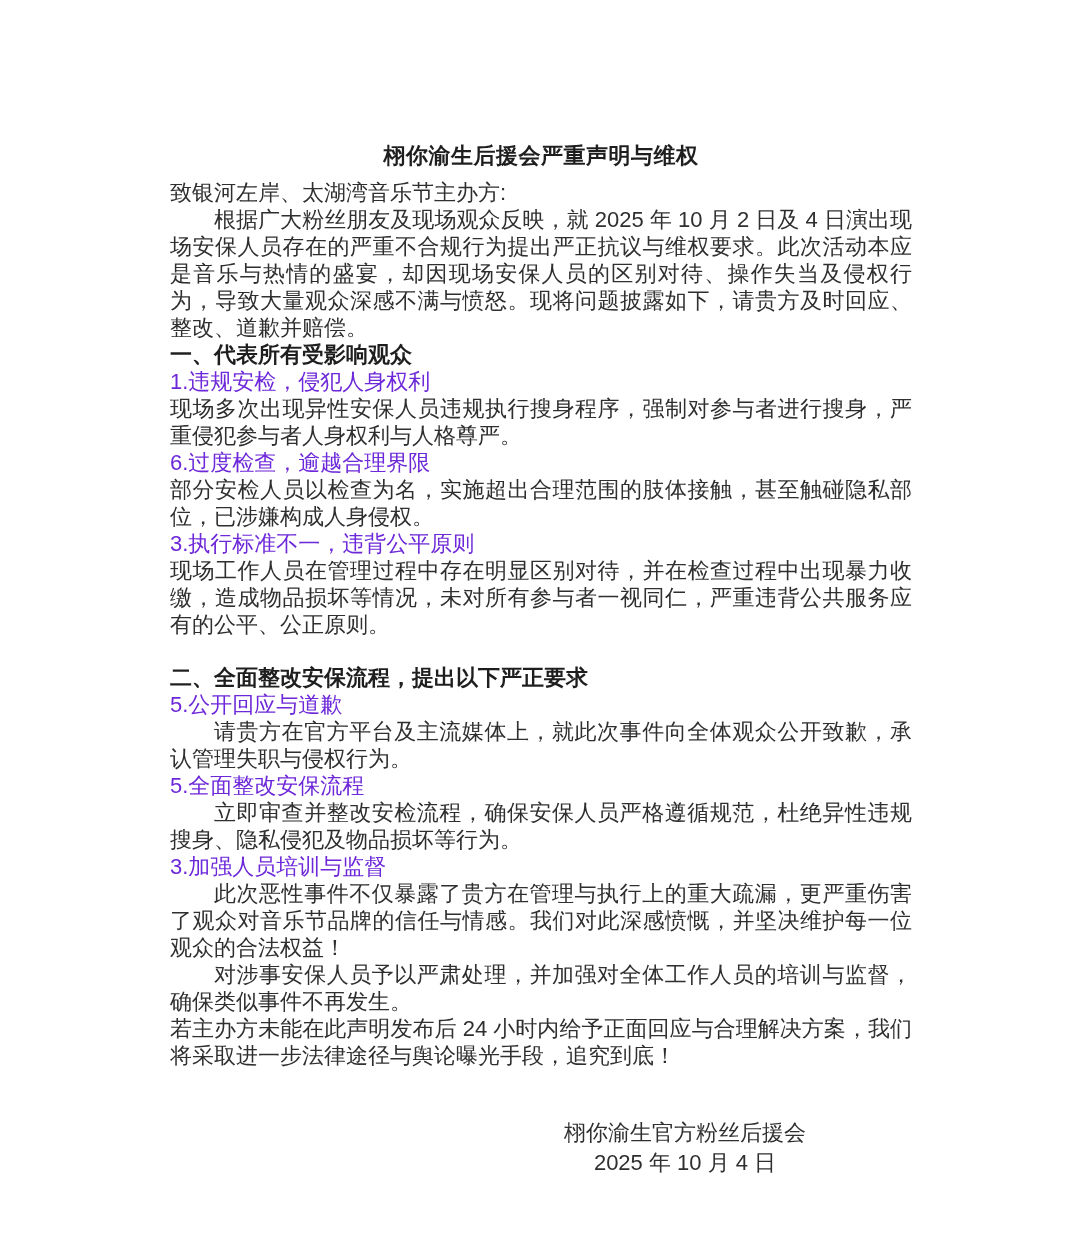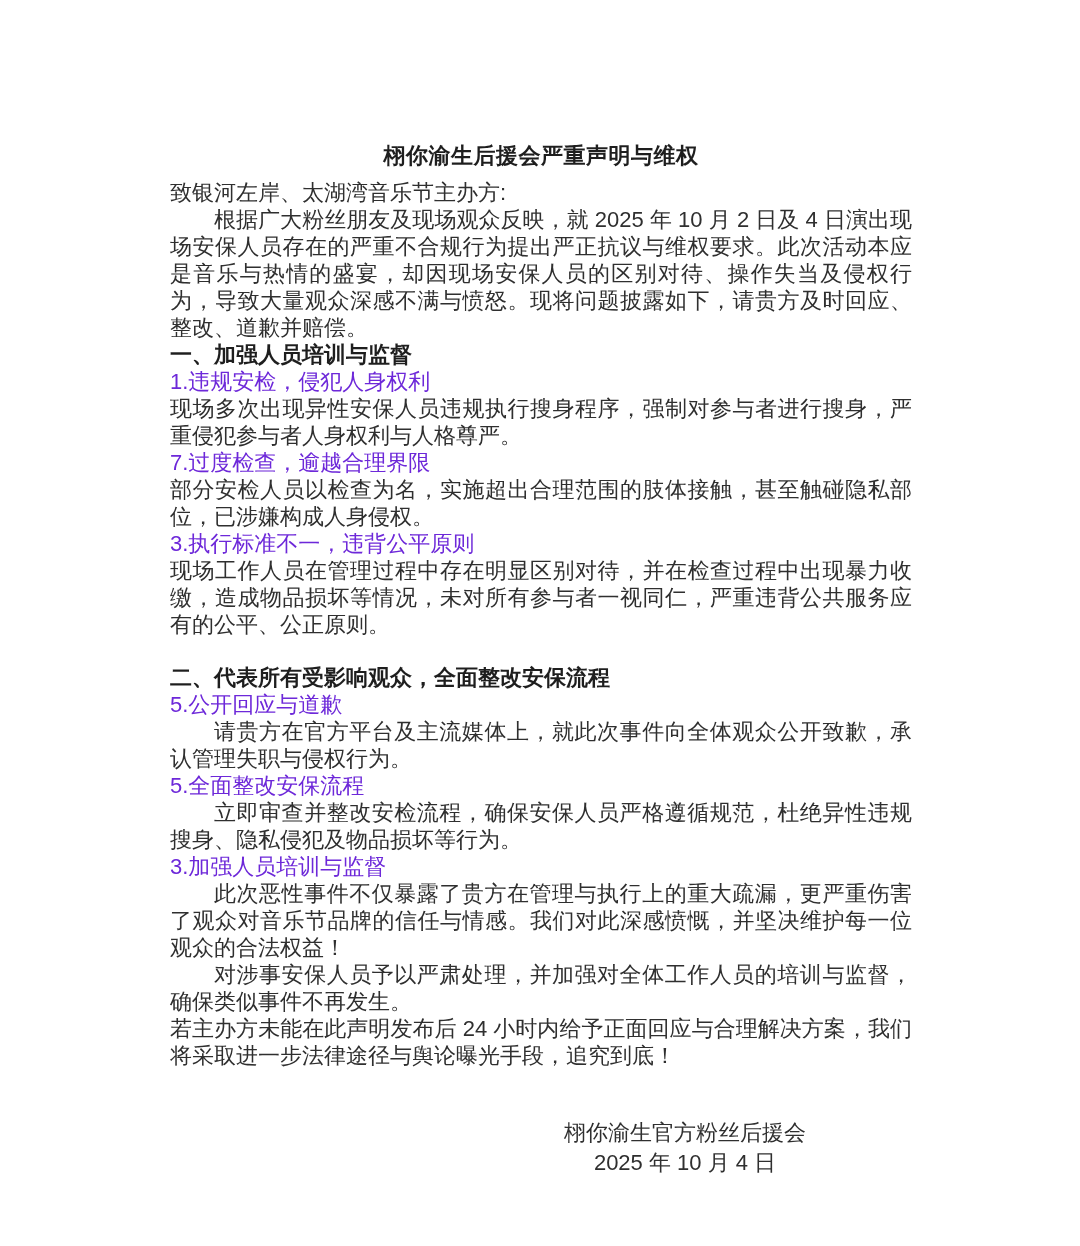--- a/index.html
+++ b/index.html
@@ -63,32 +63,32 @@
 <body>
 
 <div class="page">
 
   <h1 class="doc-title">栩你渝生后援会严重声明与维权</h1>
 
   <p>致银河左岸、太湖湾音乐节主办方:</p>
 
   <p class="indent">根据广大粉丝朋友及现场观众反映，就 2025 年 10 月 2 日及 4 日演出现场安保人员存在的严重不合规行为提出严正抗议与维权要求。此次活动本应是音乐与热情的盛宴，却因现场安保人员的区别对待、操作失当及侵权行为，导致大量观众深感不满与愤怒。现将问题披露如下，请贵方及时回应、整改、道歉并赔偿。</p>
 
-  <h2 class="sec-heading">一、加强人员培训与监督</h2>
+  <h2 class="sec-heading">一、代表所有受影响观众</h2>
 
   <h3 class="red-title">1.违规安检，侵犯人身权利</h3>
   <p>现场多次出现异性安保人员违规执行搜身程序，强制对参与者进行搜身，严重侵犯参与者人身权利与人格尊严。</p>
 
-  <h3 class="red-title">7.过度检查，逾越合理界限</h3>
+  <h3 class="red-title">6.过度检查，逾越合理界限</h3>
   <p>部分安检人员以检查为名，实施超出合理范围的肢体接触，甚至触碰隐私部位，已涉嫌构成人身侵权。</p>
 
   <h3 class="red-title">3.执行标准不一，违背公平原则</h3>
   <p>现场工作人员在管理过程中存在明显区别对待，并在检查过程中出现暴力收缴，造成物品损坏等情况，未对所有参与者一视同仁，严重违背公共服务应有的公平、公正原则。</p>
 
-  <h2 class="sec-heading sec2">二、代表所有受影响观众，全面整改安保流程</h2>
+  <h2 class="sec-heading sec2">二、全面整改安保流程，提出以下严正要求</h2>
 
   <h3 class="red-title">5.公开回应与道歉</h3>
   <p class="indent">请贵方在官方平台及主流媒体上，就此次事件向全体观众公开致歉，承认管理失职与侵权行为。</p>
 
   <h3 class="red-title">5.全面整改安保流程</h3>
   <p class="indent">立即审查并整改安检流程，确保安保人员严格遵循规范，杜绝异性违规搜身、隐私侵犯及物品损坏等行为。</p>
 
   <h3 class="red-title">3.加强人员培训与监督</h3>
   <p class="indent">此次恶性事件不仅暴露了贵方在管理与执行上的重大疏漏，更严重伤害了观众对音乐节品牌的信任与情感。我们对此深感愤慨，并坚决维护每一位观众的合法权益！</p>
 

